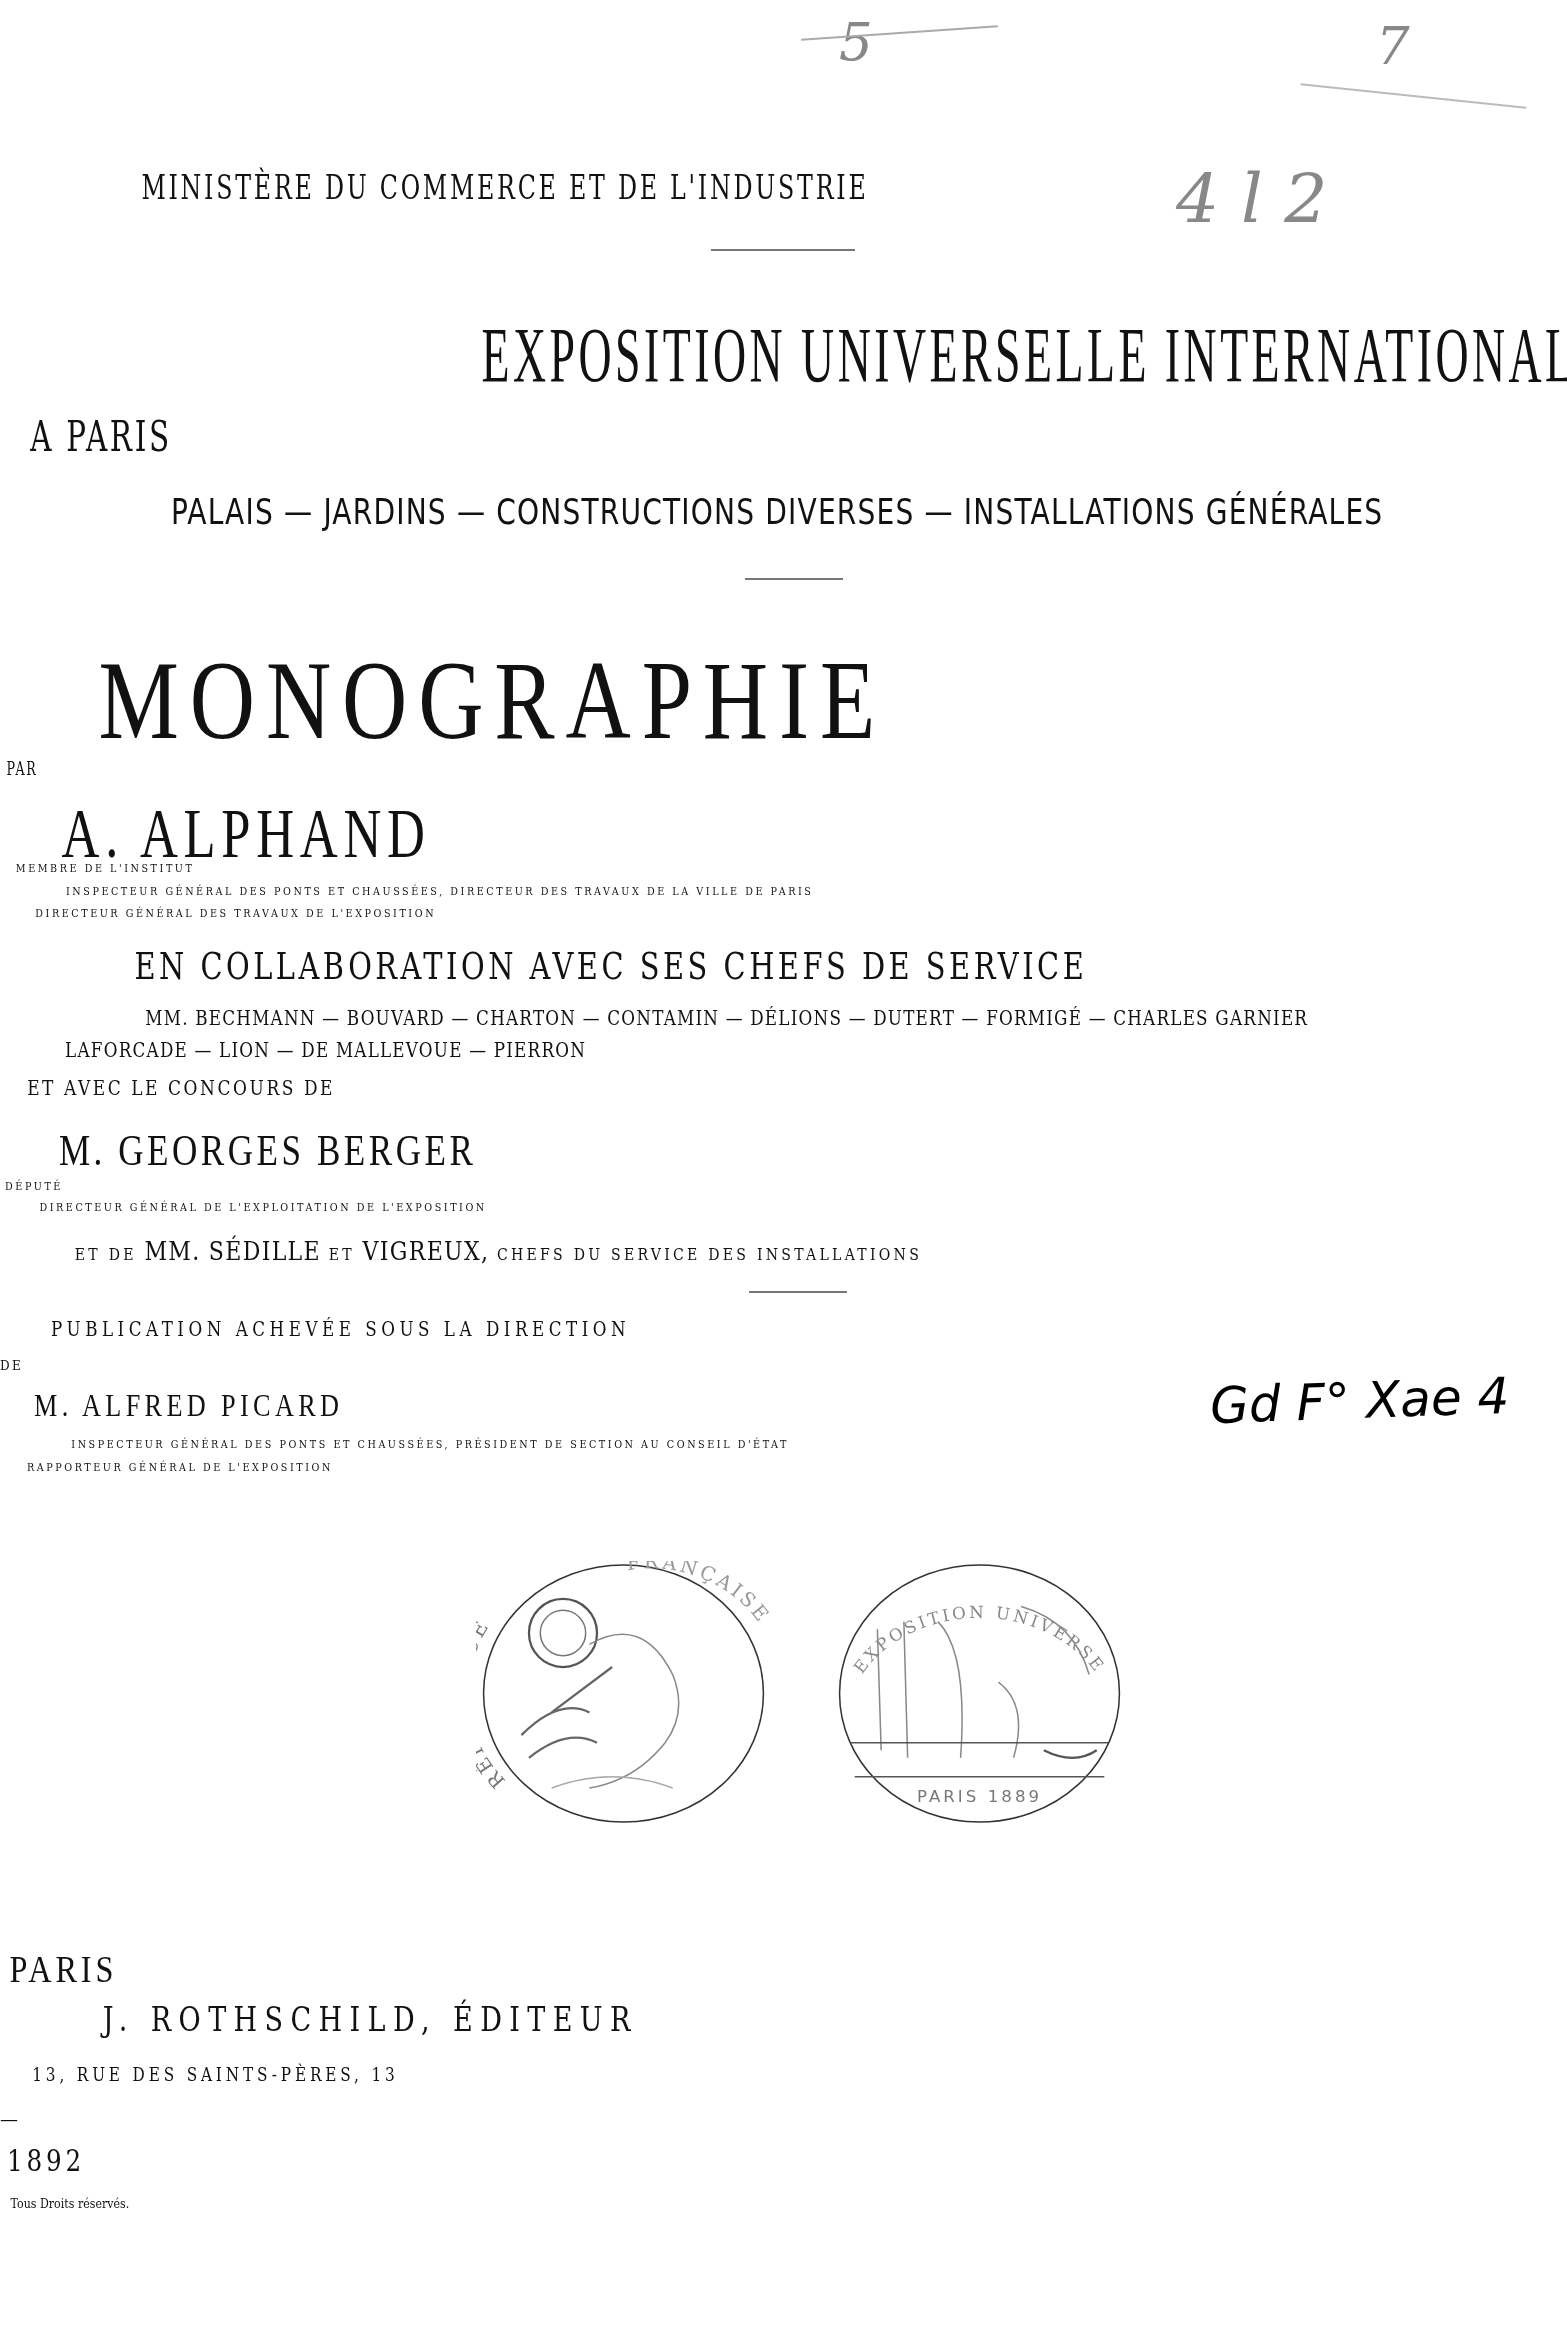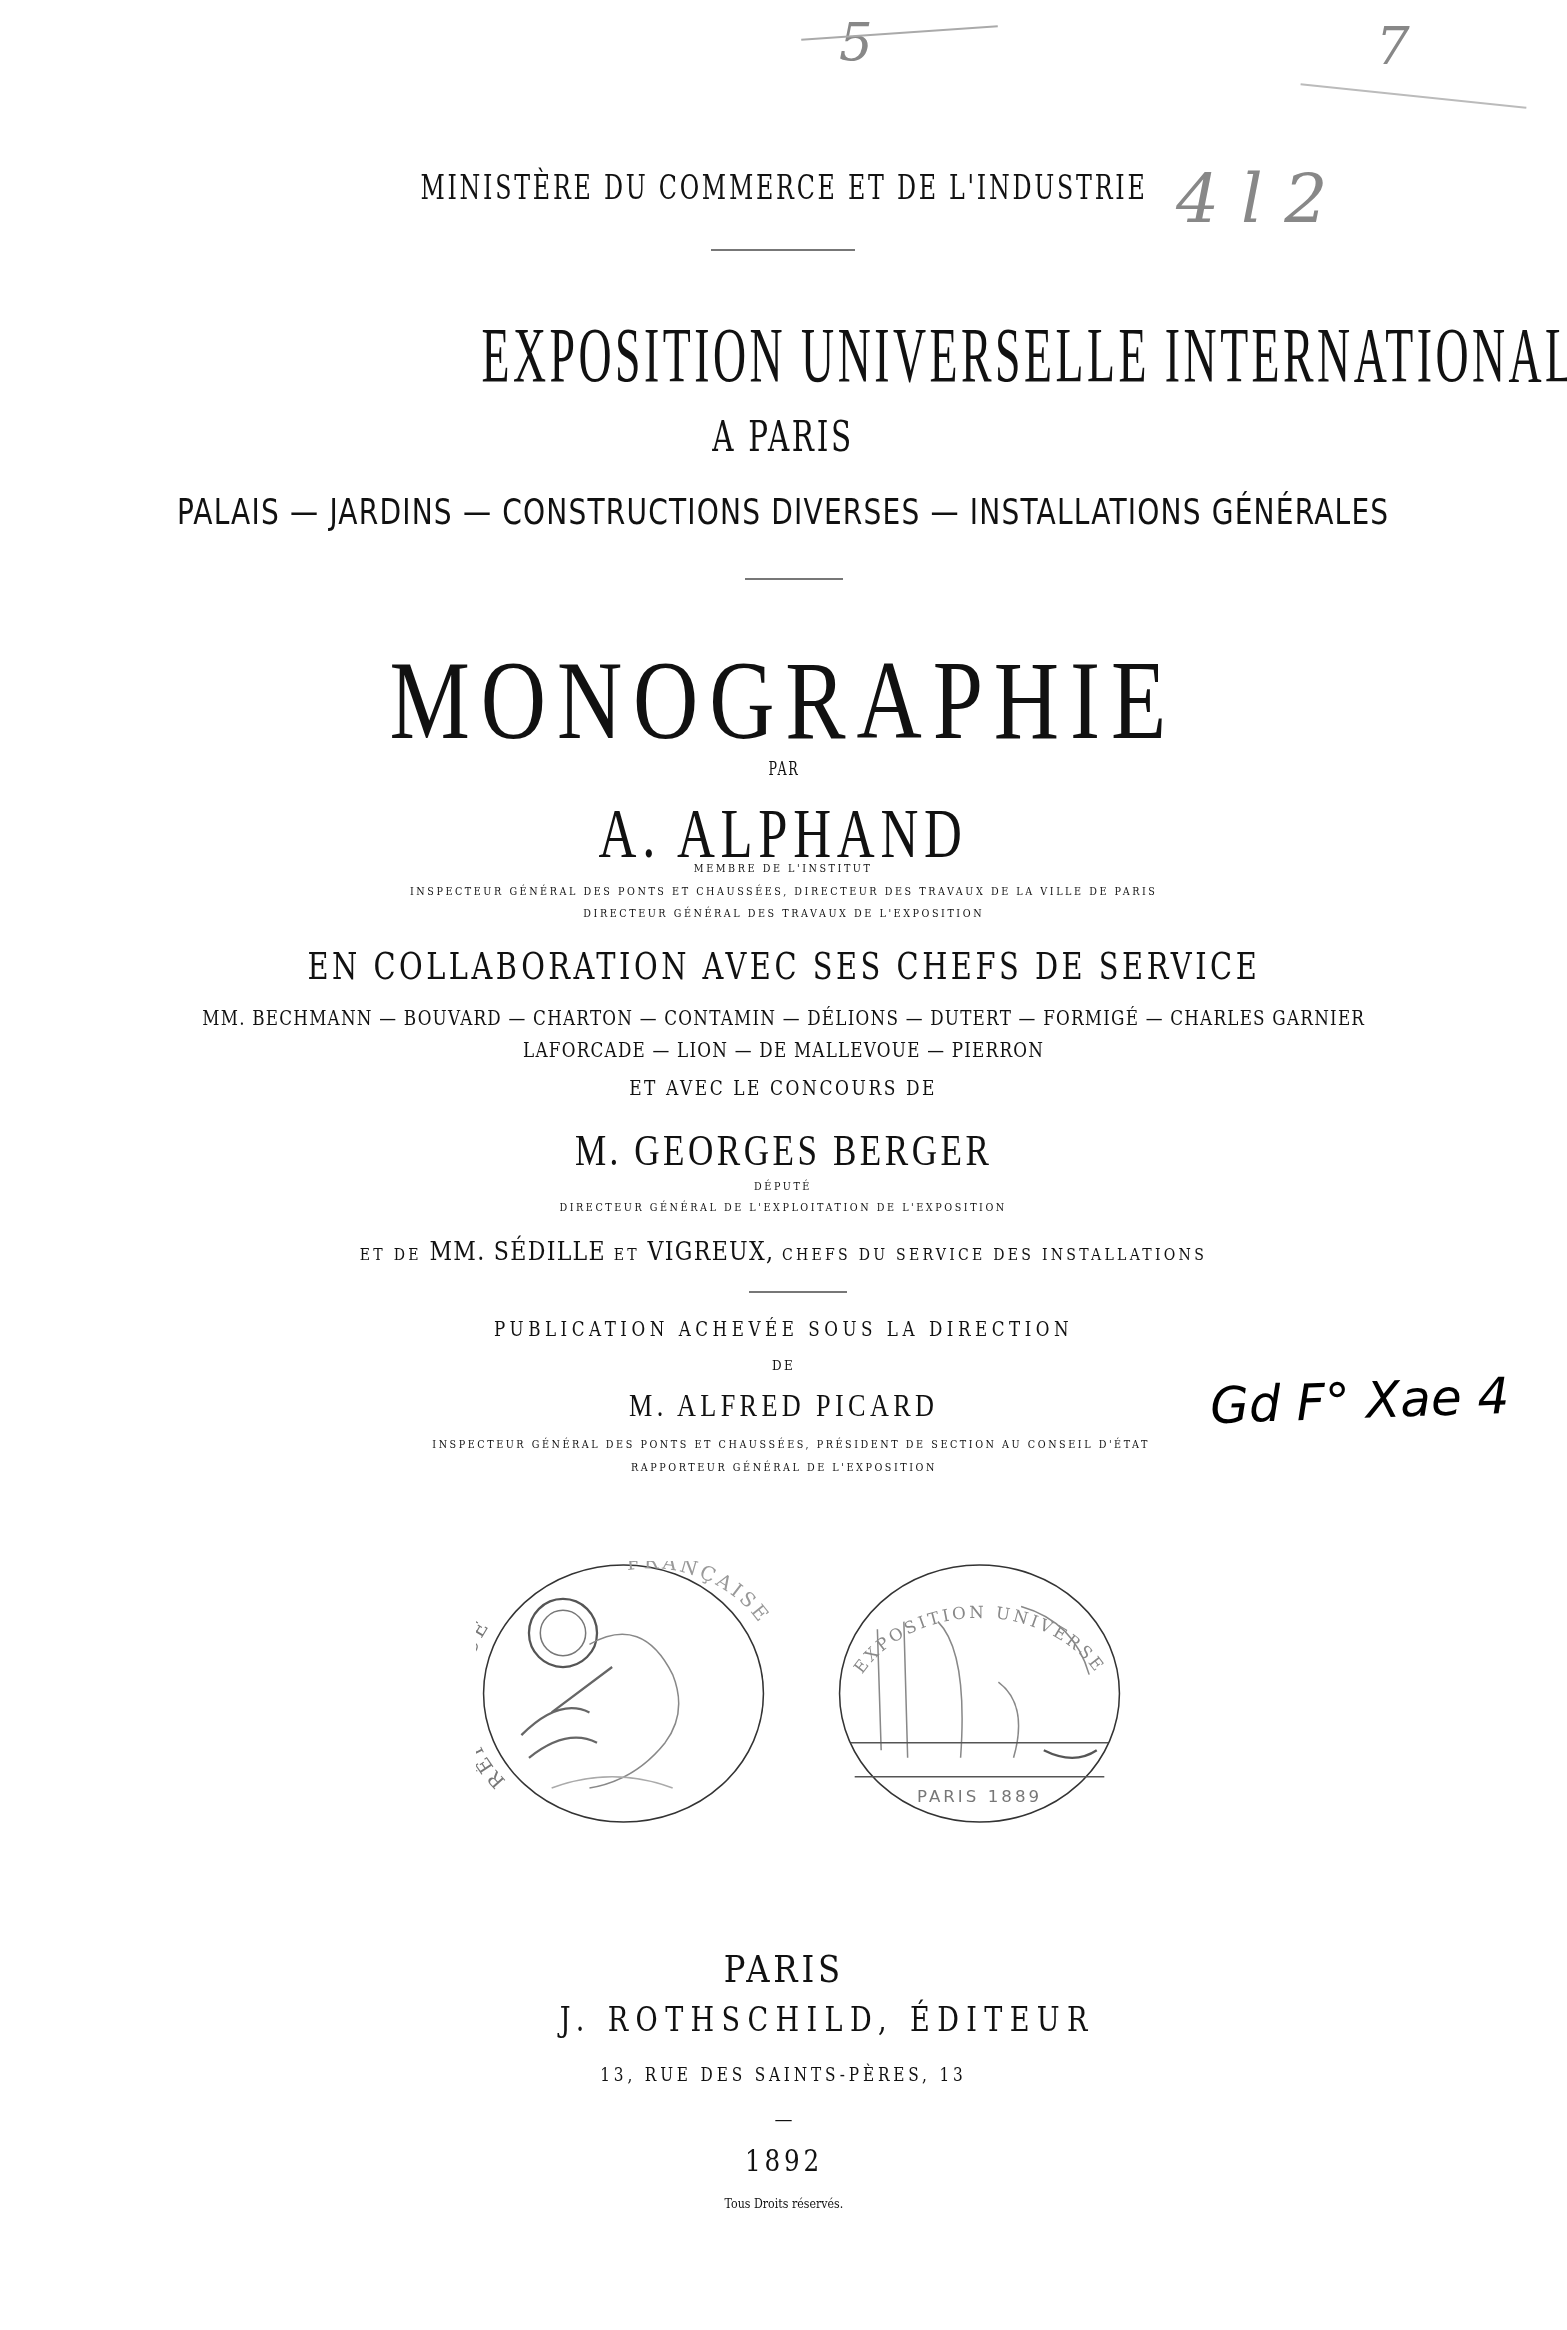--- a/index.html
+++ b/index.html
@@ -1,20 +1,20 @@
 <!DOCTYPE html>
 <html style="font-size:12px"><head>
   <meta charset="utf-8">
   <style>
     html, body { margin: 0; padding: 0; background: #ffffff; }
     body {
       width: 1567px; height: 2330px; position: relative; overflow: hidden;
       color: #111111; font-family: "DejaVu Serif", "Liberation Serif", serif;
     }
-    .abs { position: absolute; left: 0; width: 1567px; text-align: center; white-space: nowrap; }
+    .abs { position: absolute; left: 0; width: 1567px; text-align: left; white-space: nowrap; }
     .cond { display: inline-block; transform-origin: center; }
     .rule { position: absolute; height: 1.5px; background: #777; }
 
     .ministere { top: 168px; font-size: 33px; letter-spacing: 3.8px; }
     .ministere .cond { transform: scaleX(0.72); }
     .expo { top: 310px; font-size: 79px; letter-spacing: 6px; font-family: "Liberation Serif", serif; }
     .expo .cond { transform: scaleX(0.58); }
     .aparis { top: 412px; font-size: 42px; letter-spacing: 3.8px; }
     .aparis .cond { transform: scaleX(0.70); }
     .sections { top: 491px; font-size: 36px; letter-spacing: 1.5px; font-family: "DejaVu Sans", sans-serif; }
@@ -40,21 +40,21 @@
     .d1 { top: 1180px; } .d2 { top: 1201px; }
     .sedille { top: 1236px; font-size: 16.6px; letter-spacing: 3.8px; }
     .sedille .cond { transform: scaleX(0.85); }
     .sedille .big { font-size: 26px; letter-spacing: 1.5px; }
     .pubdir { top: 1318px; font-size: 19.7px; letter-spacing: 5.3px; }
     .pubdir .cond { transform: scaleX(0.85); }
     .de { top: 1359px; font-size: 12px; letter-spacing: 2.3px; }
     .picard { top: 1387px; font-size: 32px; letter-spacing: 5.3px; font-family: "Liberation Serif", serif; }
     .picard .cond { transform: scaleX(0.82); }
     .p1 { top: 1438px; padding-left: 8px; } .p2 { top: 1461px; }
-    .paris2 { top: 1947px; font-size: 38px; letter-spacing: 4.5px; }
+    .paris2 { top: 1947px; font-size: 38px; letter-spacing: 4.5px; font-family: Liberation Serif, serif; }
     .paris2 .cond { transform: scaleX(0.85); }
     .editeur { top: 2000px; font-size: 33px; letter-spacing: 9px; padding-left: 44px; }
     .editeur .cond { transform: scaleX(0.82); }
     .adresse { top: 2064px; font-size: 18px; letter-spacing: 4.5px; }
     .adresse .cond { transform: scaleX(0.85); }
     .year { top: 2144px; font-size: 29px; letter-spacing: 4.5px; }
     .year .cond { transform: scaleX(0.85); }
     .droits { top: 2196px; font-size: 13px; }
     .droits .cond { transform: scaleX(0.85); }
 

